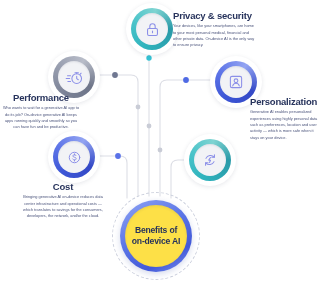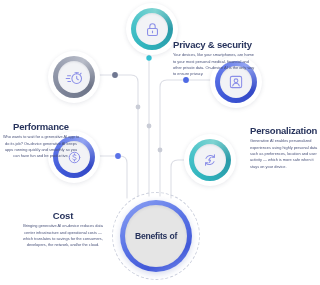--- a/index.html
+++ b/index.html
@@ -73,21 +73,21 @@
     background: conic-gradient(from 200deg, #2fb3bd 0deg, #49c3c9 90deg, #7fd4d2 170deg, #2a9aa8 250deg, #2fb3bd 360deg);
   }
   .ring-slate {
     background: conic-gradient(from 210deg, #7b8296 0deg, #9aa0b1 100deg, #b9bdc9 180deg, #6e7589 270deg, #7b8296 360deg);
   }
   .ring-blue {
     background: conic-gradient(from 215deg, #3d56d6 0deg, #5f76e8 90deg, #93a4f2 175deg, #3449c6 265deg, #3d56d6 360deg);
   }
 
   
-  .block { position: absolute; z-index: 4; margin-top: 29px; }
+  .block { position: absolute; z-index: 4; }
   .block h3 {
     margin: 0 0 2px 0;
     font-size: 9.5px;
     font-weight: 700;
     color: #27335c;
     letter-spacing: -0.2px;
     line-height: 1.1;
   }
   .block p {
     margin: 0;
@@ -118,21 +118,21 @@
     position: absolute;
     inset: 8px;
     border-radius: 50%;
     background: linear-gradient(150deg, #8fa4f4 0%, #5a74e6 45%, #4259d8 75%, #7c93f0 100%);
     box-shadow: 0 2px 6px rgba(60,80,170,.22);
   }
   #hub .inner {
     position: absolute;
     inset: 13px;
     border-radius: 50%;
-    background: #e5e5e5;
+    background: #fde047;
     box-shadow: inset 0 1px 3px rgba(40,50,90,.10);
     display: flex;
     align-items: center;
     justify-content: center;
     flex-direction: column;
   }
   #hub .inner span {
     display: block;
     font-size: 8.6px;
     font-weight: 700;
@@ -257,16 +257,17 @@
     <h3>Cost</h3>
     <p>Bringing generative AI on-device reduces data center infrastructure and operational costs — which translates to savings for the consumers, developers, the network, and/or the cloud.</p>
   </div>
 
 
   <div id="hub">
     <div class="dashed"></div>
     <div class="outer"></div>
     <div class="inner">
       <span>Benefits of</span>
+      <span>on-device AI</span>
     </div>
   </div>
 
 </div>
 
 </body></html>

